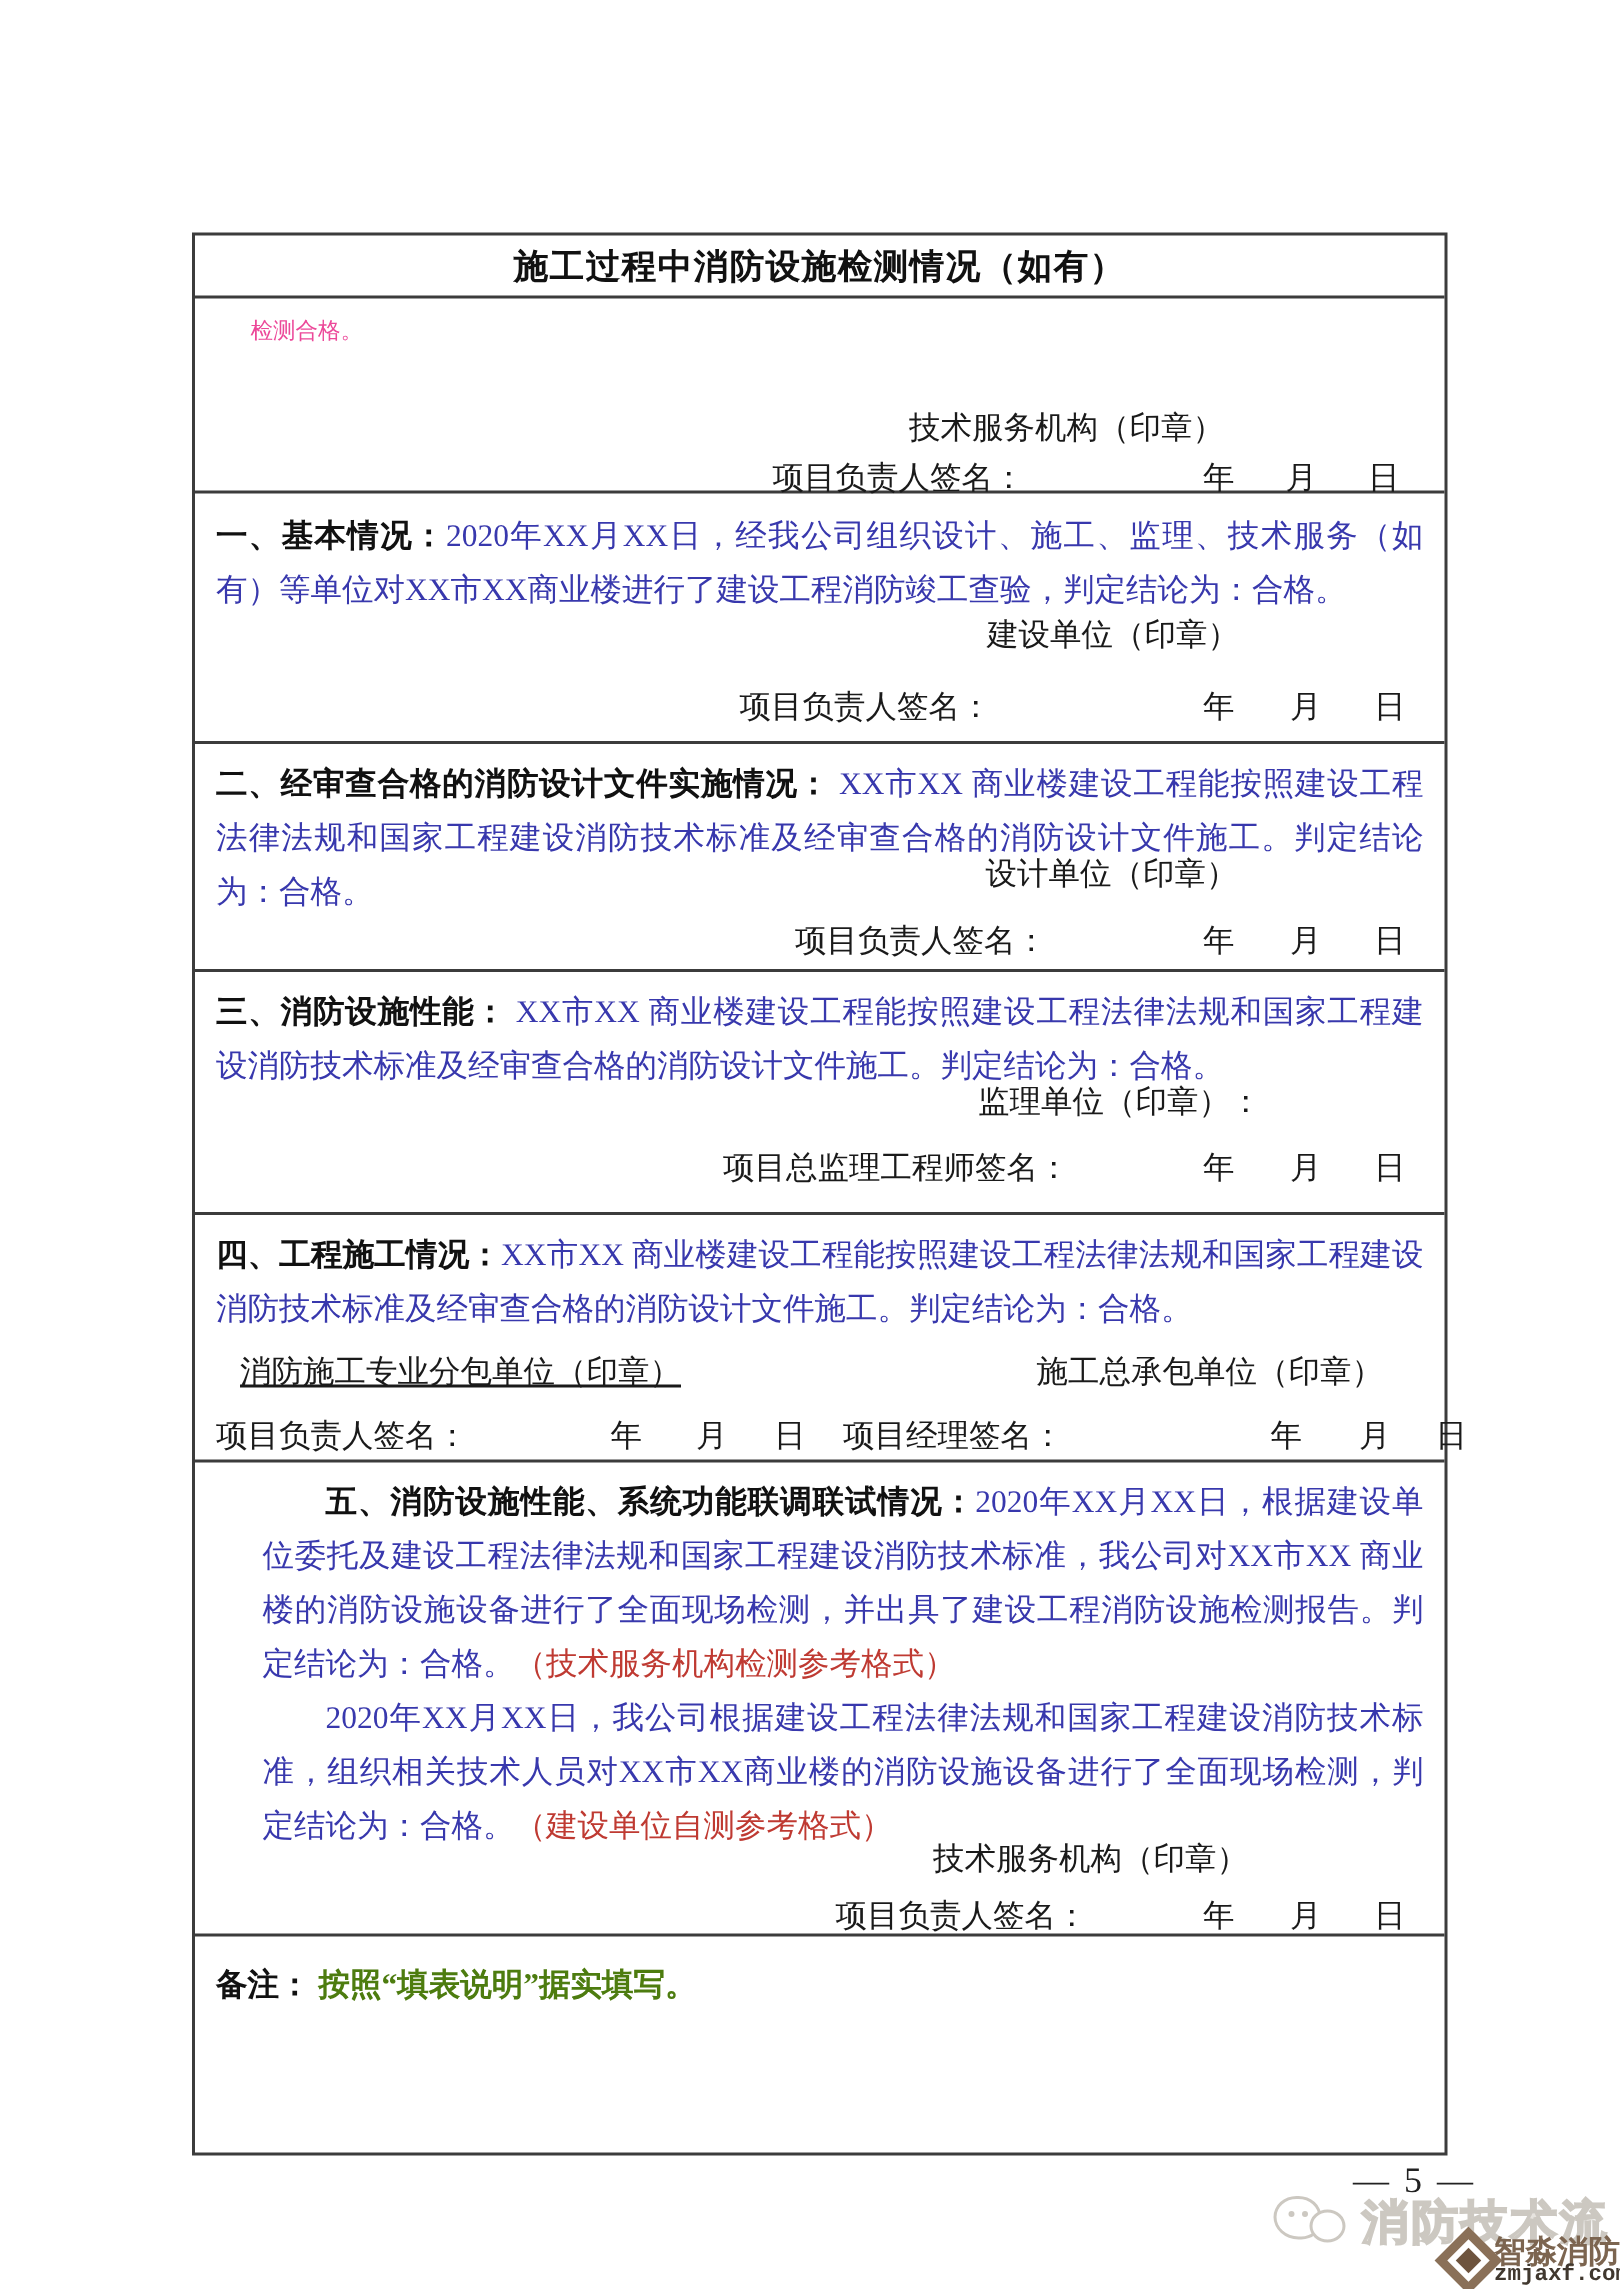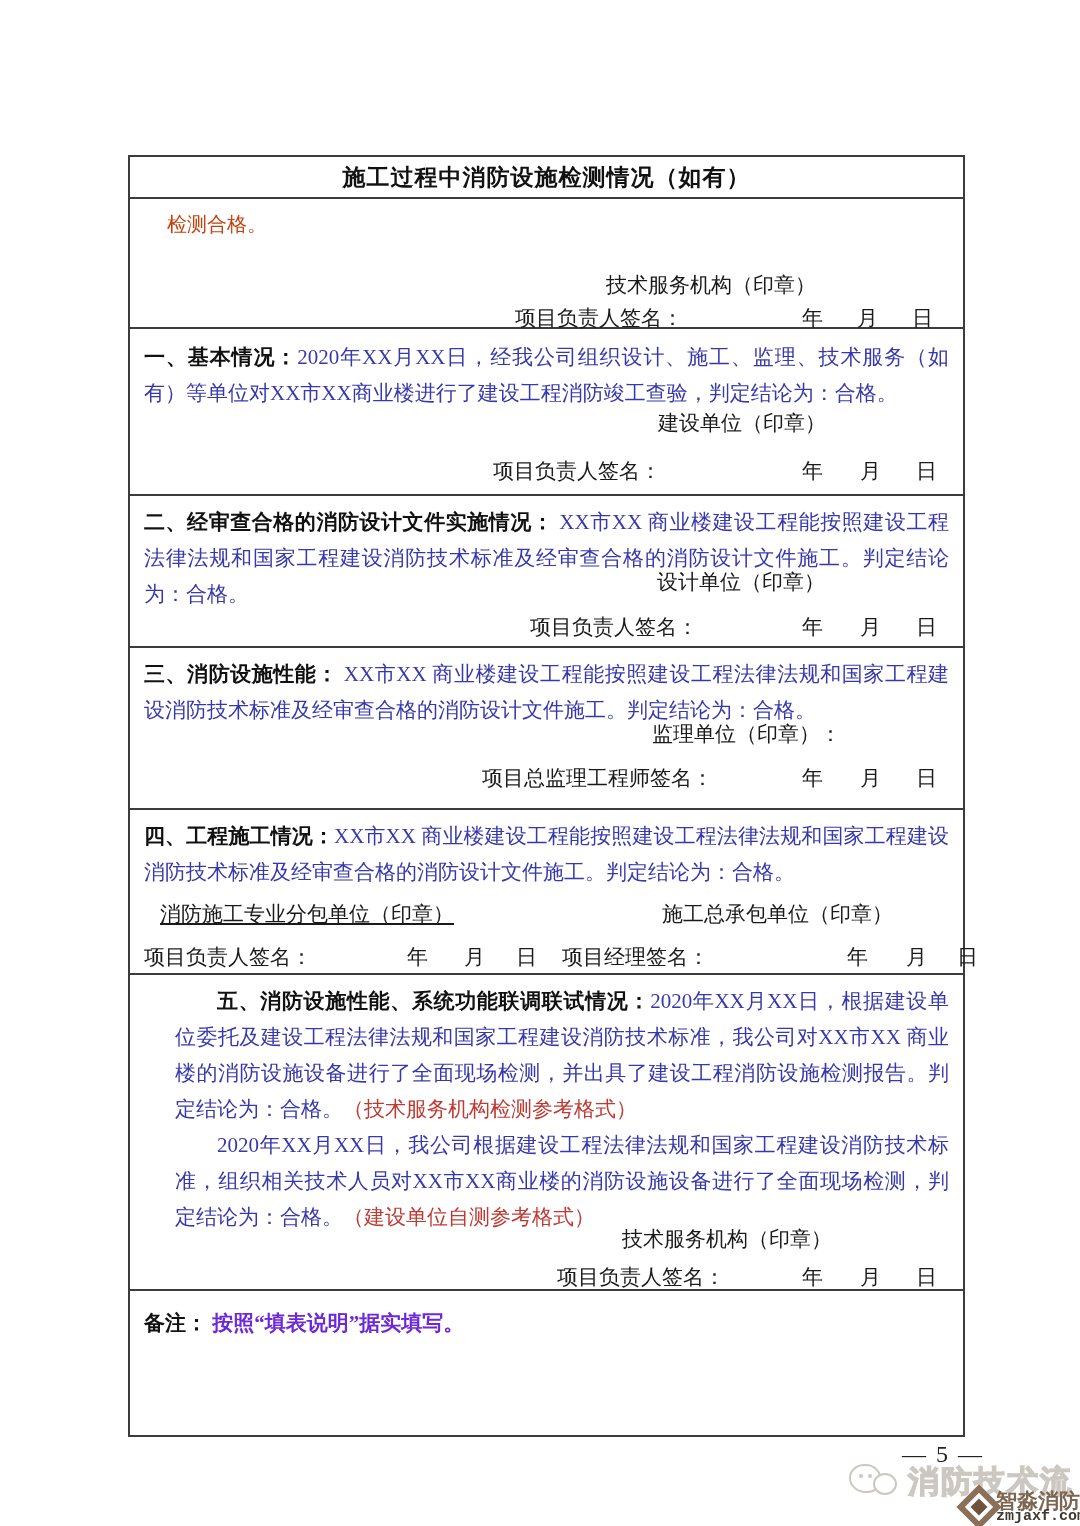--- a/index.html
+++ b/index.html
@@ -27,23 +27,23 @@
     font-weight:700;font-size:23px;letter-spacing:1px;color:#111111;height:100%;
   }
   .para{
     margin:0 14px;font-size:21px;line-height:36px;text-align:justify;
   }
   .pt8{padding-top:8px;}
   .pt10{padding-top:10px;}
   .t-bold{font-weight:700;color:#111111;}
   .t-blue{color:#3838ad;}
   .t-red{color:#bf3a32;}
-  .blue-bold{color:#6d28d9;font-weight:700;}
+  .blue-bold{color:#4d7c0f;font-weight:700;}
   .abs{position:absolute;font-size:21px;white-space:nowrap;}
-  .result{position:absolute;left:37px;top:12px;font-size:20px;color:#c2410c;}
+  .result{position:absolute;left:37px;top:12px;font-size:15px;color:#ec4899;}
   
   .page-number{
     position:absolute;left:877px;top:1441px;width:132px;text-align:center;
     font-size:24px;color:#222222;letter-spacing:2px;
   }
   .watermark-text{
     position:absolute;left:908px;top:1461px;font-size:31px;font-weight:700;letter-spacing:2px;
     color:#e7e4df;-webkit-text-stroke:1.3px #ccc8c1;white-space:nowrap;
   }
   .wechat-icon{position:absolute;left:849px;top:1464px;width:50px;height:38px;}
@@ -120,21 +120,21 @@
       <div class="abs" style="left:672px;top:116px;">年</div>
       <div class="abs" style="left:730px;top:116px;">月</div>
       <div class="abs" style="left:786px;top:116px;">日</div>
     </div>
 
     <div class="row r-s4">
       <div class="para pt8">
         <span class="t-bold">四、工程施工情况：</span><span class="t-blue">XX市XX 商业楼建设工程能按照建设工程法律法规和国家工程建设消防技术标准及经审查合格的消防设计文件施工。判定结论为：合格。</span>
       </div>
       <div class="abs" style="left:30px;top:90px;text-decoration:underline;">消防施工专业分包单位（印章）</div>
-      <div class="abs" style="left:532px;top:90px;">施工总承包单位（印章）</div>
+      <div class="abs" style="left:561px;top:90px;">施工总承包单位（印章）</div>
       <div class="abs" style="left:14px;top:133px;">项目负责人签名：</div>
       <div class="abs" style="left:277px;top:133px;">年</div>
       <div class="abs" style="left:334px;top:133px;">月</div>
       <div class="abs" style="left:386px;top:133px;">日</div>
       <div class="abs" style="left:432px;top:133px;">项目经理签名：</div>
       <div class="abs" style="left:717px;top:133px;">年</div>
       <div class="abs" style="left:776px;top:133px;">月</div>
       <div class="abs" style="left:827px;top:133px;">日</div>
     </div>
 

